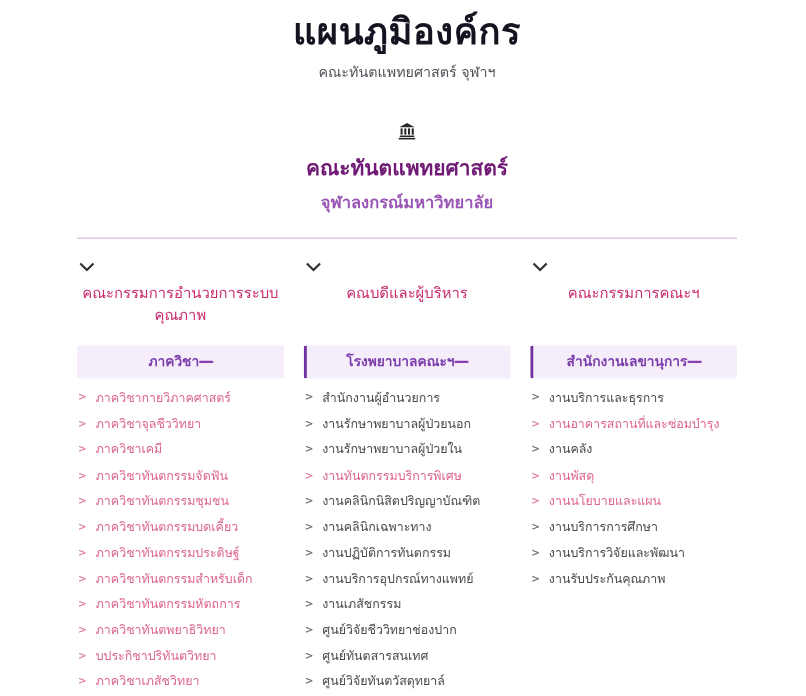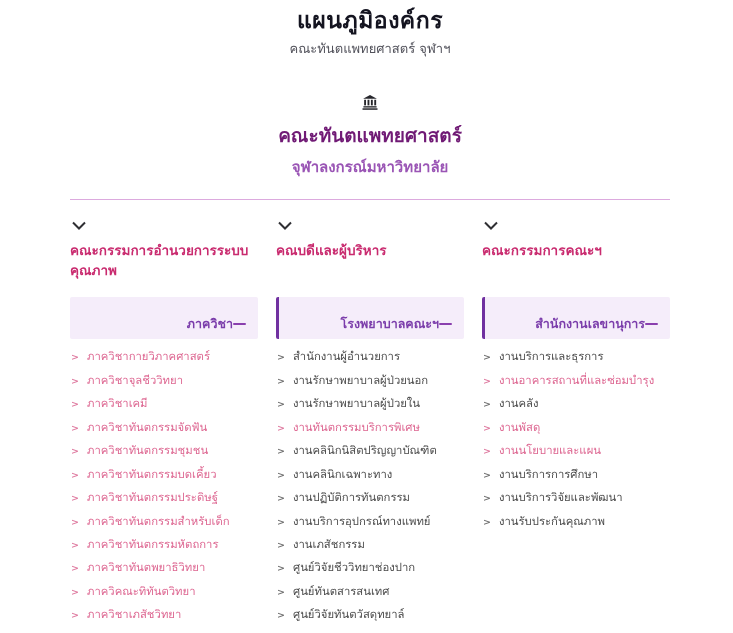--- a/index.html
+++ b/index.html
@@ -4,45 +4,45 @@
 <style>
   html,body{margin:0;padding:0;}
   body{
     width:733px;height:633px;overflow:hidden;background:#ffffff;
     font-family:"DejaVu Sans","Liberation Sans",sans-serif;
     color:#18181b;-webkit-font-smoothing:antialiased;
   }
   .wrap{width:600px;margin-left:70px;}
   .page-title{
     margin:0;padding-top:2px;text-align:center;
-    font-size:23px;font-weight:700;color:#141420;letter-spacing:.5px;
+    font-size:33px;font-weight:700;color:#141420;letter-spacing:.5px;
   }
   .page-subtitle{margin-top:0;text-align:center;font-size:13px;color:#52525b;}
   .org-block{margin-top:34px;text-align:center;}
   .org-icon{display:inline-block;width:18px;height:18px;color:#26262b;}
   .org-icon svg{width:18px;height:18px;display:block;margin:0 auto;}
   .org-name{margin-top:5px;font-size:19px;font-weight:700;color:#701a75;}
   .org-univ{margin-top:5px;font-size:15px;font-weight:600;color:#9a55b5;}
   .divider{margin-top:20px;border:0;border-top:1px solid #dcaade;height:0;}
   .columns{margin-top:14px;display:grid;grid-template-columns:1fr 1fr 1fr;column-gap:18px;}
   .col{display:flex;flex-direction:column;min-width:0;}
   .expander{
     width:20px;height:14px;padding:0;margin:4px 0 0 2px;border:0;background:transparent;
     color:#2f2f33;cursor:pointer;display:flex;align-items:center;
   }
   .expander svg{width:14px;height:9px;}
   .group-title{
-    margin-top:9px;min-height:48px;
-    font-size:13.5px;font-weight:700;color:#c92b6f;line-height:1.45;cursor:pointer;
+    margin-top:9px;min-height:48px;text-align:center;
+    font-size:13.5px;font-weight:400;color:#c92b6f;line-height:1.45;cursor:pointer;
   }
   .panel{margin-top:8px;}
   .panel-header{
     height:30px;background:#f5edfa;border-radius:2px;
-    display:flex;align-items:center;justify-content:flex-end;
-    padding:12px 12px 0 13px;
+    display:flex;align-items:center;justify-content:center;
+    padding:0 12px 0 13px;
   }
   .col:nth-child(2) .panel-header,
   .col:nth-child(3) .panel-header{border-left:3px solid #7030a0;padding-left:10px;}
   .panel-title{font-size:12.5px;font-weight:700;color:#7b3dab;}
   .collapse-btn{
     border:0;background:transparent;padding:4px 0;cursor:pointer;display:flex;align-items:center;
   }
   .minus-bar{display:block;width:13px;height:2px;background:#8a3fae;border-radius:1px;}
   ul.items{list-style:none;margin:0;padding:7px 0 0 1px;}
   ul.items li{
@@ -135,21 +135,21 @@
             <li class="link">
               <span class="chev">&gt;</span>
               <span class="lbl">ภาควิชาทันตกรรมหัตถการ</span>
             </li>
             <li class="link">
               <span class="chev">&gt;</span>
               <span class="lbl">ภาควิชาทันตพยาธิวิทยา</span>
             </li>
             <li class="link">
               <span class="chev">&gt;</span>
-              <span class="lbl">ภาควิคณะทิทันตวิทยา</span>
+              <span class="lbl">บประกิชาปริทันตวิทยา</span>
             </li>
             <li class="link">
               <span class="chev">&gt;</span>
               <span class="lbl">ภาควิชาเภสัชวิทยา</span>
             </li>
           </ul>
       </div>
     </section>
 
     <section class="col">

